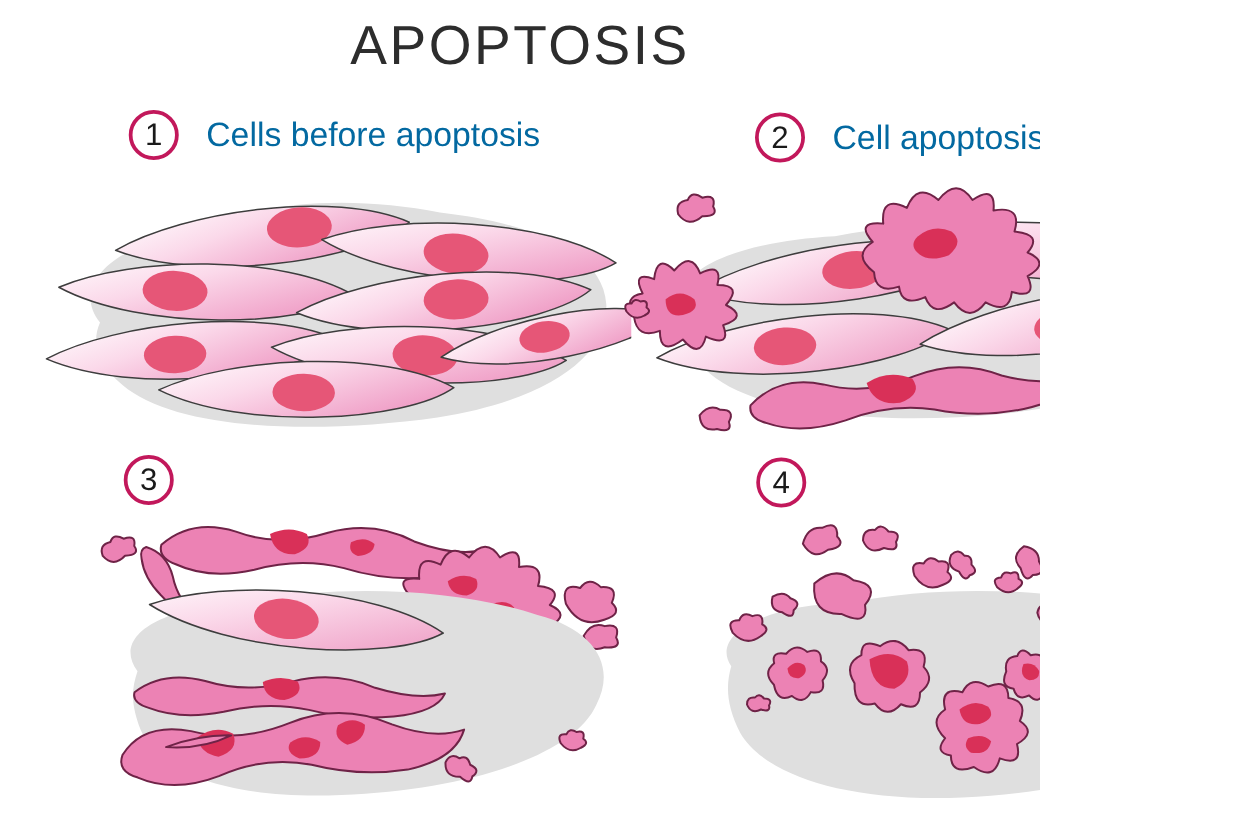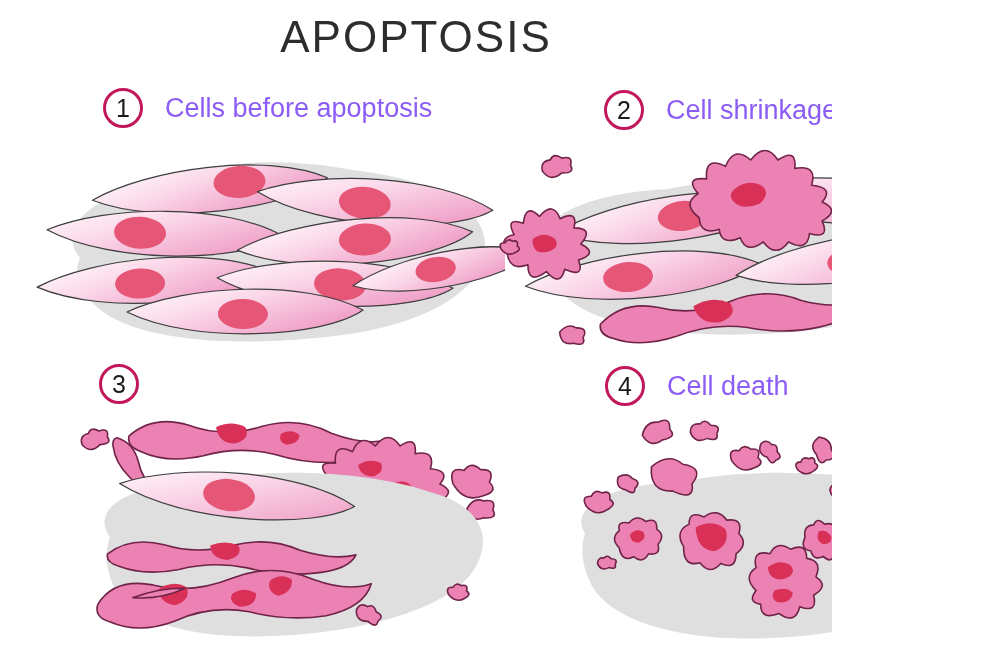--- a/index.html
+++ b/index.html
@@ -11,21 +11,21 @@
     position:absolute;top:12px;left:0;width:100%;text-align:center;
     font-size:44px;font-weight:400;letter-spacing:2px;color:#2d2d2d;margin:0;
   }
   .step{position:absolute;display:flex;align-items:center;gap:22px;}
   .badge{
     width:40px;height:40px;box-sizing:border-box;border:3px solid #c2185b;
     border-radius:50%;display:flex;align-items:center;justify-content:center;
     background:#ffffff;flex:0 0 auto;
   }
   .badge-num{font-size:25px;color:#1a1a1a;line-height:1;}
-  .step-label{font-size:27px;color:#8b5cf6;white-space:nowrap;}
+  .step-label{font-size:27px;color:#0369a1;white-space:nowrap;}
   .s1{left:103px;top:88px;}
   .s2{left:604px;top:90px;}
   .s3{left:99px;top:364px;}
   .s4{left:605px;top:366px;}
   .panel{position:absolute;}
   .p1{left:20px;top:148px;}
   .p2{left:498px;top:143px;}
   .p3{left:25px;top:402px;}
   .p4{left:530px;top:418px;}
   svg .cellbody{stroke:#3d3d3d;stroke-width:1.2;stroke-linejoin:round;}
@@ -44,34 +44,33 @@
     <div class="badge">
       <span class="badge-num">1</span>
     </div>
     <div class="step-label">Cells before apoptosis</div>
   </div>
 
   <div class="step s2">
     <div class="badge">
       <span class="badge-num">2</span>
     </div>
-    <div class="step-label">Cell shrinkage</div>
+    <div class="step-label">Cell apoptosis</div>
   </div>
 
   <div class="step s3">
     <div class="badge">
       <span class="badge-num">3</span>
     </div>
   </div>
 
   <div class="step s4">
     <div class="badge">
       <span class="badge-num">4</span>
     </div>
-    <div class="step-label">Cell death</div>
   </div>
 
   <svg class="panel p1" width="485" height="205" viewBox="0 0 485 205">
     <defs>
       <linearGradient id="g1" x1="0%" y1="0%" x2="100%" y2="60%">
         <stop offset="0%" stop-color="#ffffff"></stop>
         <stop offset="45%" stop-color="#fbd9ea"></stop>
         <stop offset="100%" stop-color="#ef9cc5"></stop>
       </linearGradient>
       <path id="sp1" d="M2,30 C60,2 180,-6 238,24 C200,52 70,62 2,30 Z" vector-effect="non-scaling-stroke"></path>

